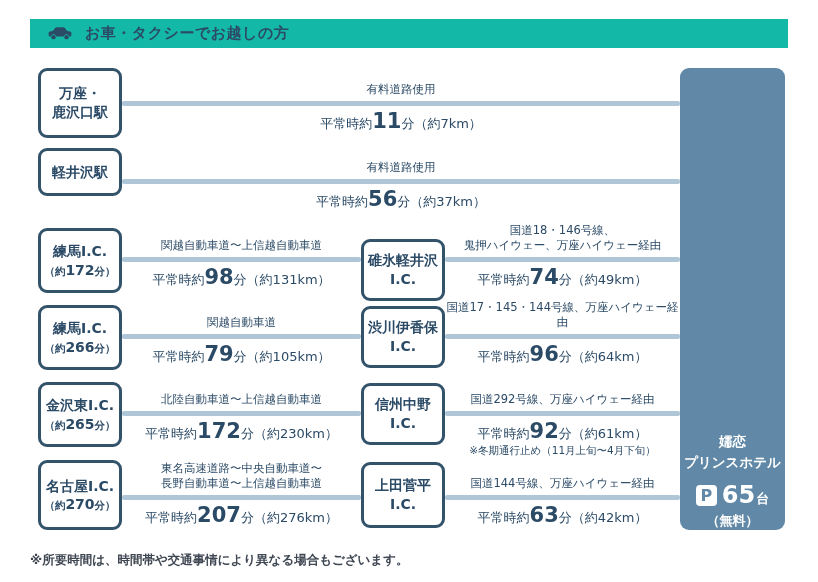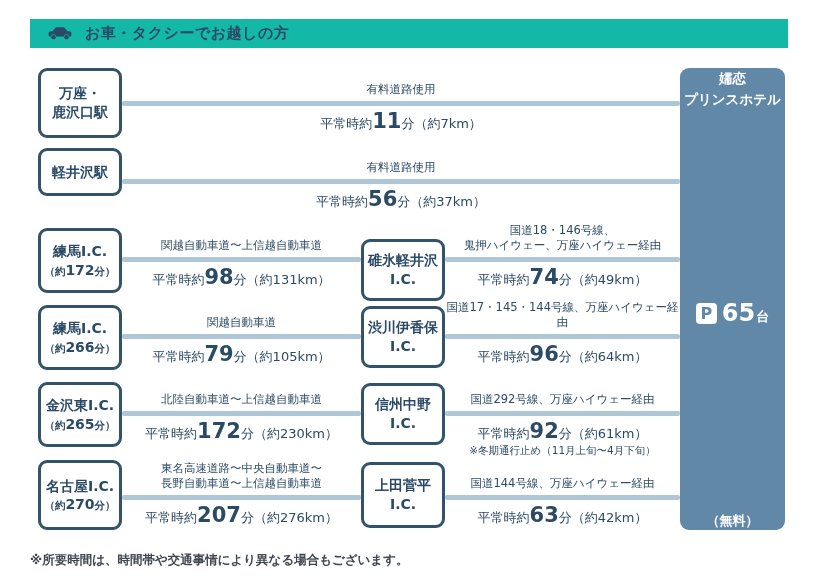--- a/index.html
+++ b/index.html
@@ -26,21 +26,21 @@
   .seg .via{height:34px;width:100%;display:flex;align-items:flex-end;justify-content:center;
             font-size:11.5px;line-height:1.3;color:#2b4a66;white-space:pre-line;text-align:center;
             padding-bottom:4px;box-sizing:border-box;}
   .seg .line{height:5px;width:100%;background:#aec6d6;border-radius:2px;}
   .seg .time{padding-top:3px;font-size:13px;color:#2b4a66;white-space:nowrap;}
   .seg .time .num{font-size:21px;font-weight:bold;}
   .seg .note{font-size:10.5px;color:#2b4a66;margin-top:1px;}
 
   
   .hotel{position:absolute;left:680px;top:68px;width:105px;height:462px;background:#6189a7;border-radius:9px;
-         color:#fff;display:flex;flex-direction:column;align-items:center;justify-content:space-between;text-align:center;z-index:3;}
+         color:#fff;display:flex;flex-direction:column;align-items:center;justify-content:flex-end;text-align:center;z-index:3;}
   .hotel .hname{font-size:13.5px;font-weight:bold;line-height:1.55;white-space:pre-line;}
   .hotel .prow{display:flex;align-items:baseline;margin-top:10px;}
   .hotel .pic{display:inline-flex;align-self:center;width:21px;height:21px;background:#fff;color:#6189a7;
               border-radius:4px;font-weight:bold;font-size:16px;align-items:center;justify-content:center;margin-right:5px;}
   .hotel .pnum{font-size:24px;font-weight:bold;line-height:1;}
   .hotel .punit{font-size:13px;font-weight:bold;margin-left:1px;}
   .hotel .pfree{font-size:13px;font-weight:bold;margin-top:4px;}
 
   
   .footer{position:absolute;left:30px;top:552px;font-size:12.5px;font-weight:600;color:#3f4752;}

